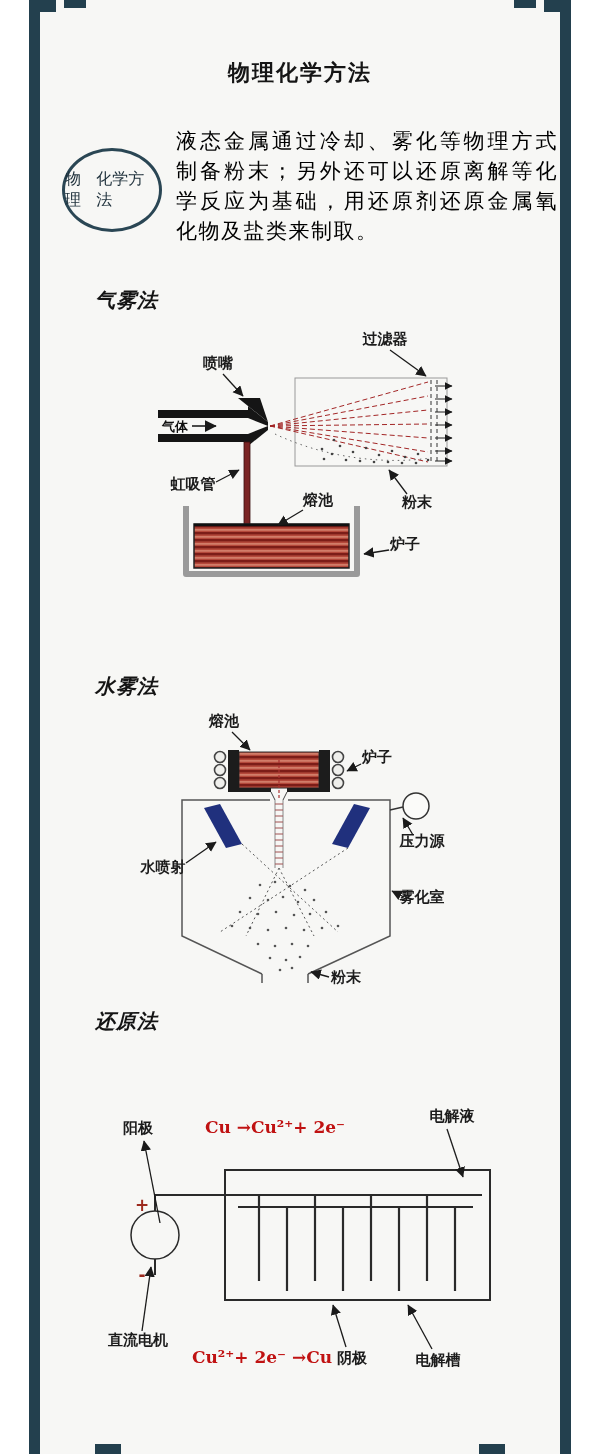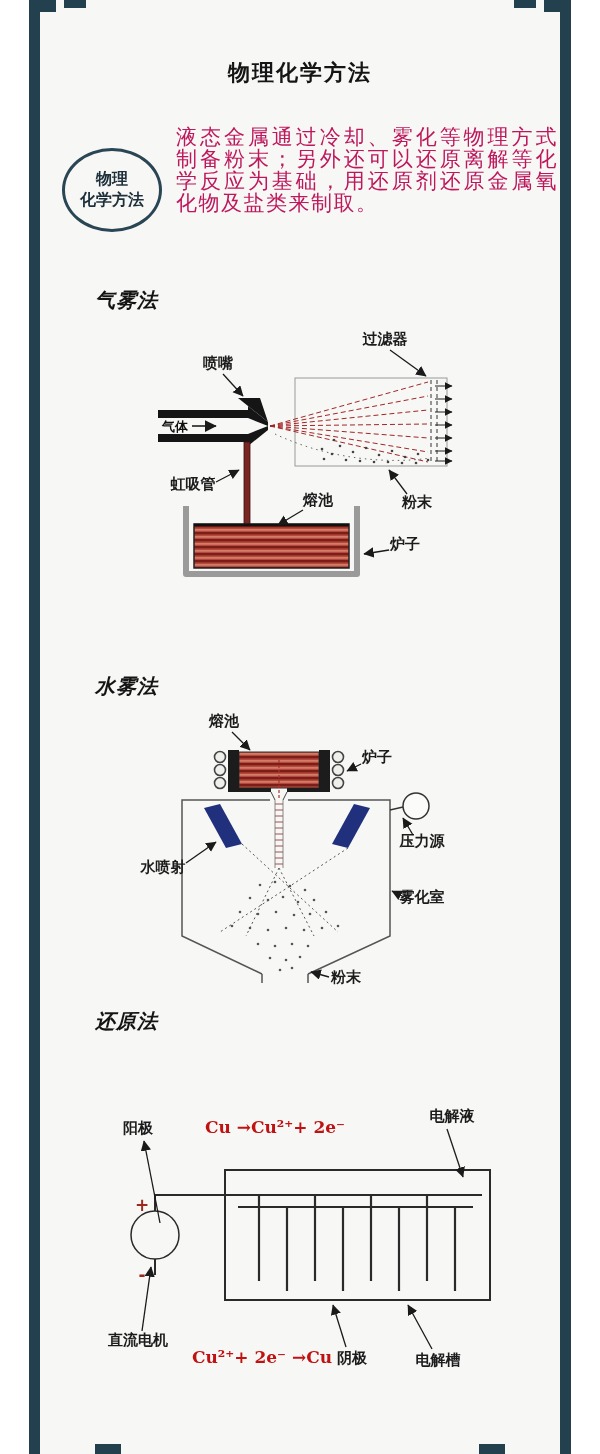--- a/index.html
+++ b/index.html
@@ -25,28 +25,28 @@
   .main-title {
     position:absolute; top:58px; left:40px; right:40px;
     text-align:center; font-size:22px; font-weight:bold;
     letter-spacing:2px; color:#151515;
   }
 
   .intro { position:absolute; top:126px; left:62px; right:42px; display:flex; }
   .badge-ellipse {
     flex:0 0 auto; width:100px; height:84px; margin-top:22px;
     border:3px solid #2a4654; border-radius:50%;
-    display:flex; flex-direction:column; align-items:center; justify-content:center;
-    font-size:16px; font-weight:700; color:#1d2f3a; line-height:1.3;
+    display:flex; flex-direction:row; align-items:center; justify-content:center;
+    font-size:16px; font-weight:400; color:#1d2f3a; line-height:1.3;
     background:transparent;
   }
   .intro-text {
     flex:1 1 auto; margin-left:14px;
-    font-size:21px; line-height:22px; letter-spacing:1.5px;
-    color:#be185d; text-align:justify;
+    font-size:21px; line-height:30px; letter-spacing:1.5px;
+    color:#000000; text-align:justify;
   }
 
   .section-title {
     position:absolute; left:95px;
     font-size:20px; font-weight:bold; color:#141414; letter-spacing:1px;font-style:italic;
   }
   #st-gas   { top:287px; }
   #st-water { top:673px;text-align:right; }
   #st-red   { top:1008px; }
 

